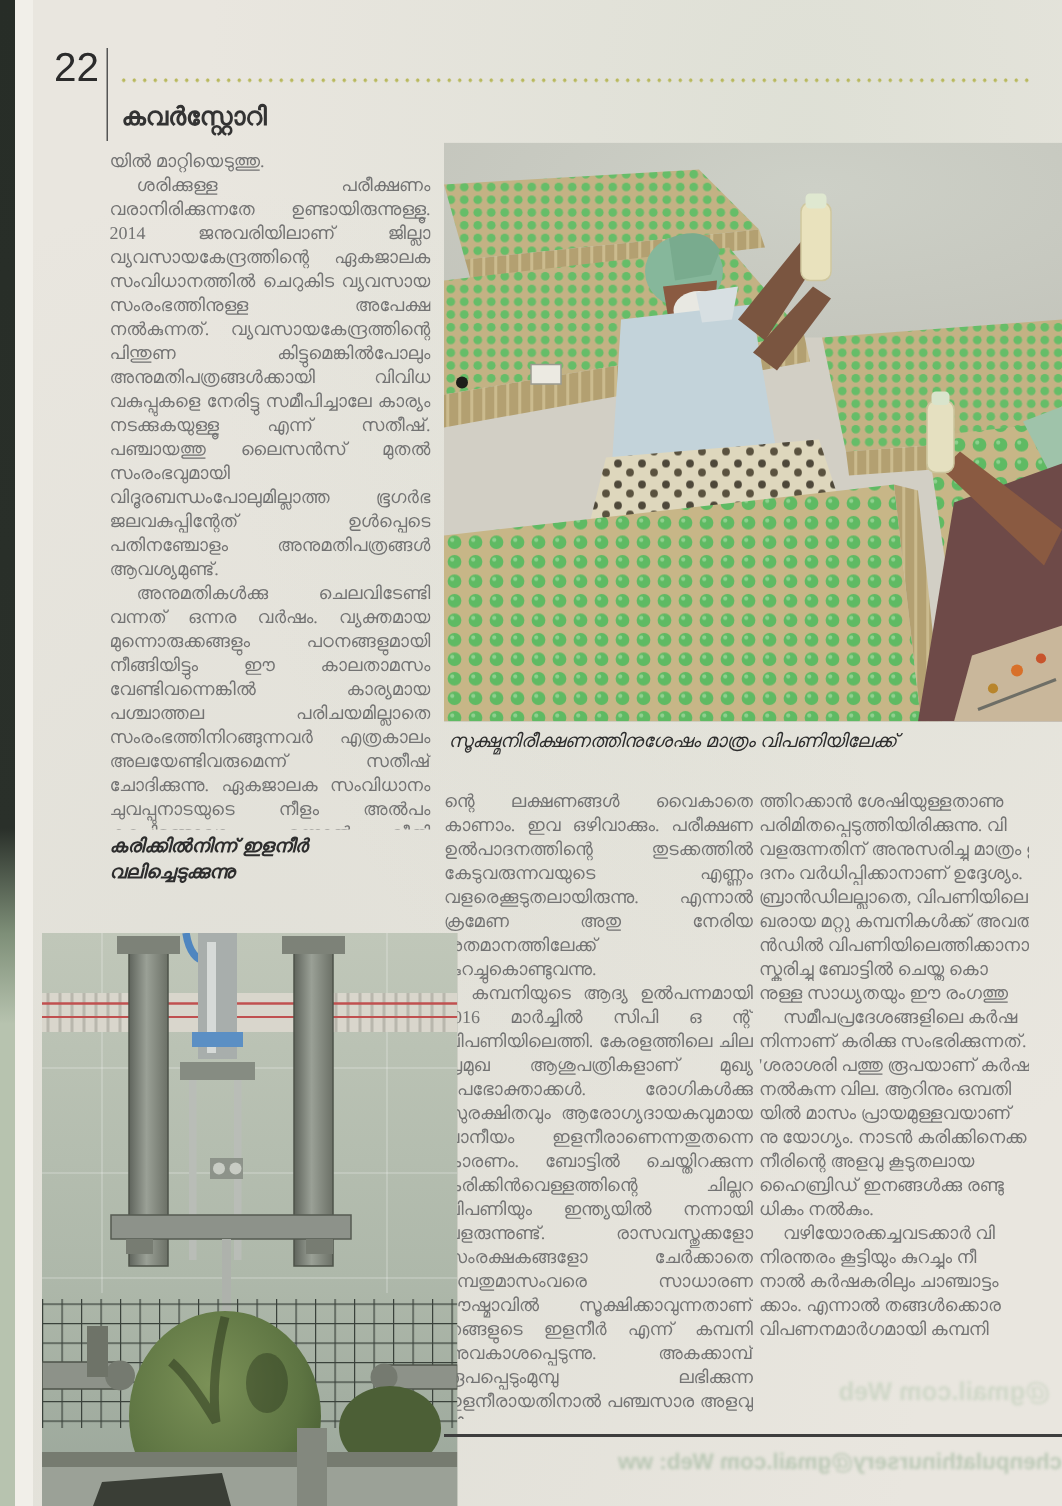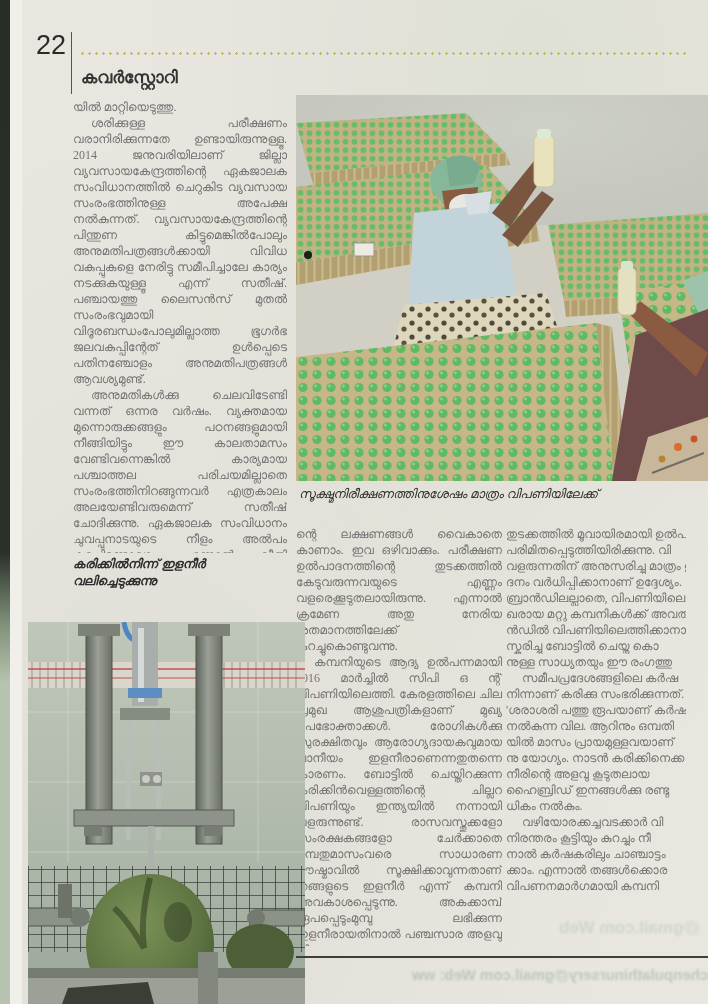--- a/index.html
+++ b/index.html
@@ -153,21 +153,21 @@
   <div class="caption" id="caption-top">സൂക്ഷ്മനിരീക്ഷണത്തിനുശേഷം മാത്രം വിപണിയിലേക്ക്</div>
 
   <div class="col" id="col2">
     <p class="noindent">ന്റെ ലക്ഷണങ്ങൾ വൈകാതെ കാണാം. ഇവ ഒഴിവാക്കും. പരീക്ഷണ ഉൽപാദനത്തിന്റെ തുടക്കത്തിൽ കേടുവരുന്നവയുടെ എണ്ണം വളരെക്കൂടുതലായിരുന്നു. എന്നാൽ ക്രമേണ അതു നേരിയ ശതമാനത്തിലേക്ക് കുറച്ചുകൊണ്ടുവന്നു.</p>
     <p>കമ്പനിയുടെ ആദ്യ ഉൽപന്നമായി 2016 മാർച്ചിൽ സിപി ഒ ന്റ് വിപണിയിലെത്തി. കേരളത്തിലെ ചില പ്രമുഖ ആശുപത്രികളാണ് മുഖ്യ ഉപഭോക്താക്കൾ. രോഗികൾക്കു സുരക്ഷിതവും ആരോഗ്യദായകവുമായ പാനീയം ഇളനീരാണെന്നതുതന്നെ കാരണം. ബോട്ടിൽ ചെയ്തിറക്കുന്ന കരിക്കിൻവെള്ളത്തിന്റെ ചില്ലറ വിപണിയും ഇന്ത്യയിൽ നന്നായി വളരുന്നുണ്ട്. രാസവസ്തുക്കളോ സംരക്ഷകങ്ങളോ ചേർക്കാതെ ഒമ്പതുമാസംവരെ സാധാരണ ഊഷ്മാവിൽ സൂക്ഷിക്കാവുന്നതാണ് തങ്ങളുടെ ഇളനീർ എന്ന് കമ്പനി അവകാശപ്പെടുന്നു. അകക്കാമ്പ് രൂപപ്പെടുംമുമ്പു ലഭിക്കുന്ന ഇളനീരായതിനാൽ പഞ്ചസാര അളവു നിസ്സാരം.</p>
 
   </div>
 
   <div class="col" id="col3">
     <div>
-        <div class="tline">തുടക്കത്തിൽ മൂവായിരമായി ഉൽപ</div>
+        <div class="tline">ത്തിറക്കാൻ ശേഷിയുള്ളതാണു</div>
         <div class="tline">പരിമിതപ്പെടുത്തിയിരിക്കുന്നു. വി</div>
         <div class="tline">വളരുന്നതിന് അനുസരിച്ചു മാത്രം ഉ</div>
         <div class="tline">ദനം വർധിപ്പിക്കാനാണ് ഉദ്ദേശ്യം.</div>
         <div class="tline">ബ്രാൻഡിലല്ലാതെ, വിപണിയിലെ</div>
         <div class="tline">ഖരായ മറ്റു കമ്പനികൾക്ക് അവരു</div>
         <div class="tline">ൻഡിൽ വിപണിയിലെത്തിക്കാനാ</div>
         <div class="tline">സ്കരിച്ചു ബോട്ടിൽ ചെയ്തു കൊ</div>
         <div class="tline">നുള്ള സാധ്യതയും ഈ രംഗത്തു</div>
         <div class="tline indent">സമീപപ്രദേശങ്ങളിലെ കർഷ</div>
         <div class="tline">നിന്നാണ് കരിക്കു സംഭരിക്കുന്നത്.</div>

